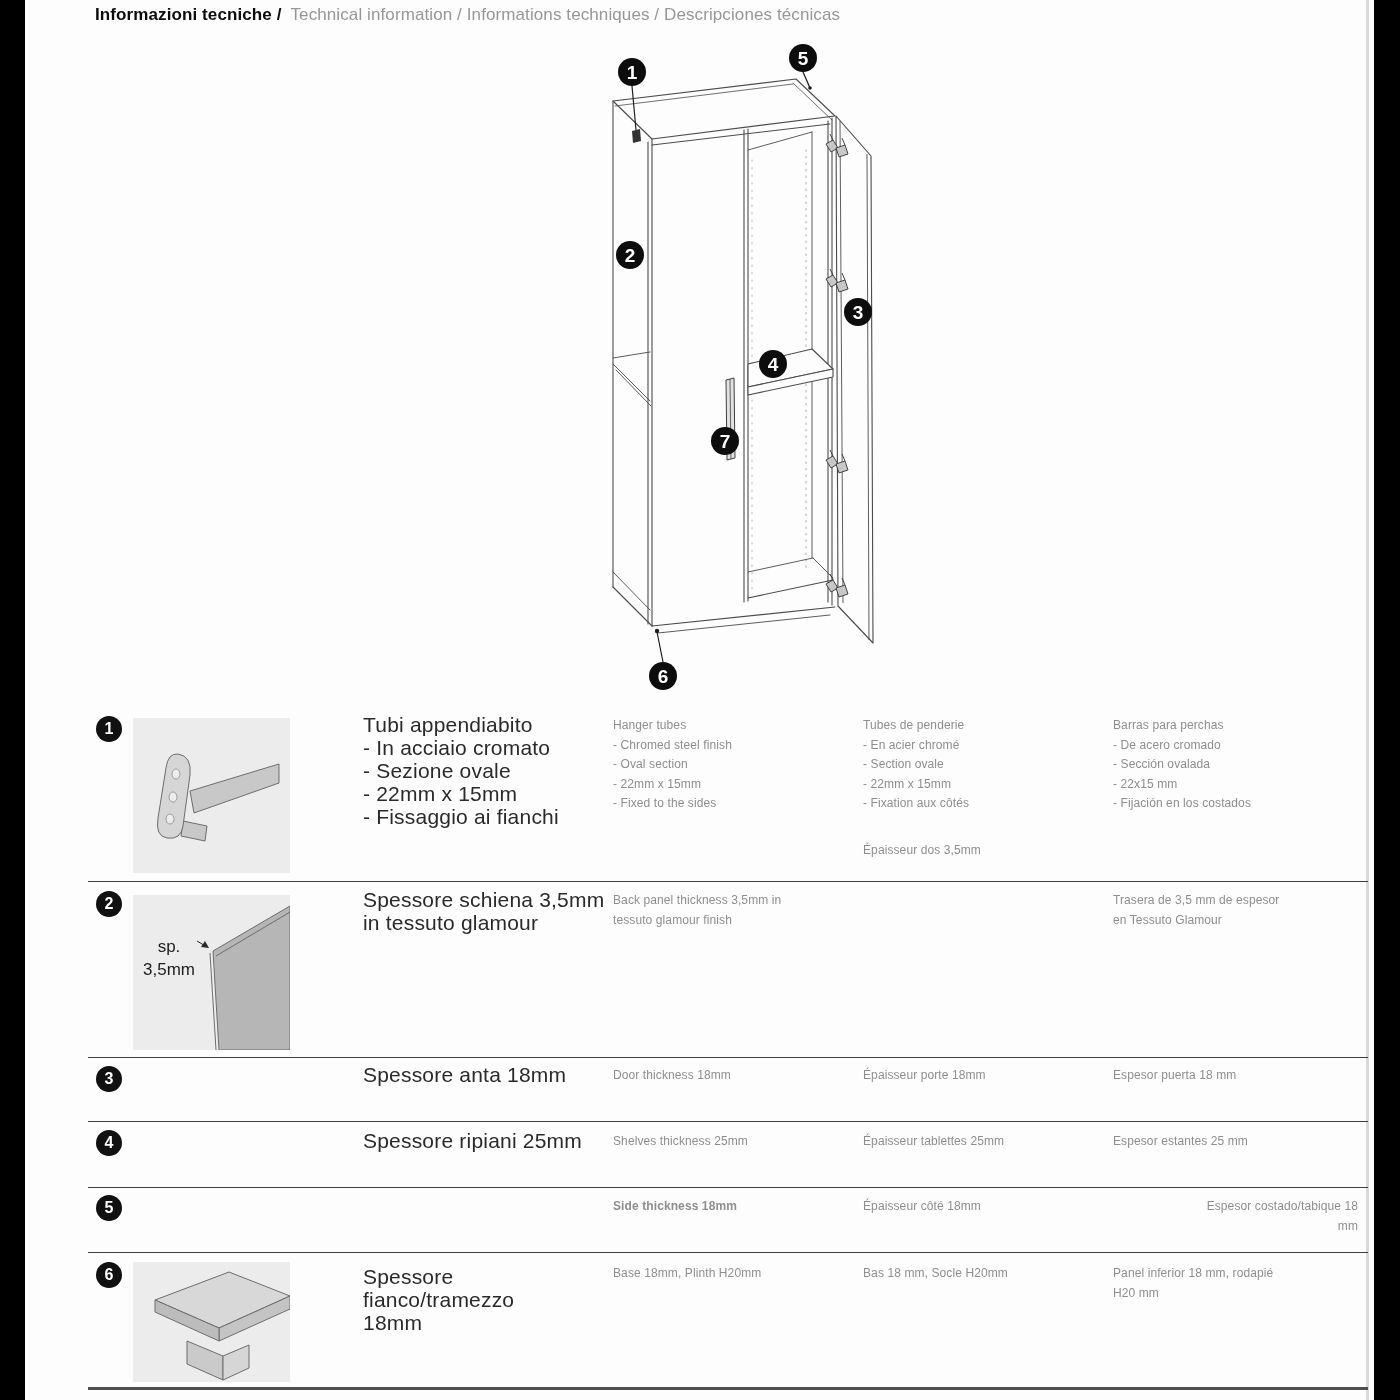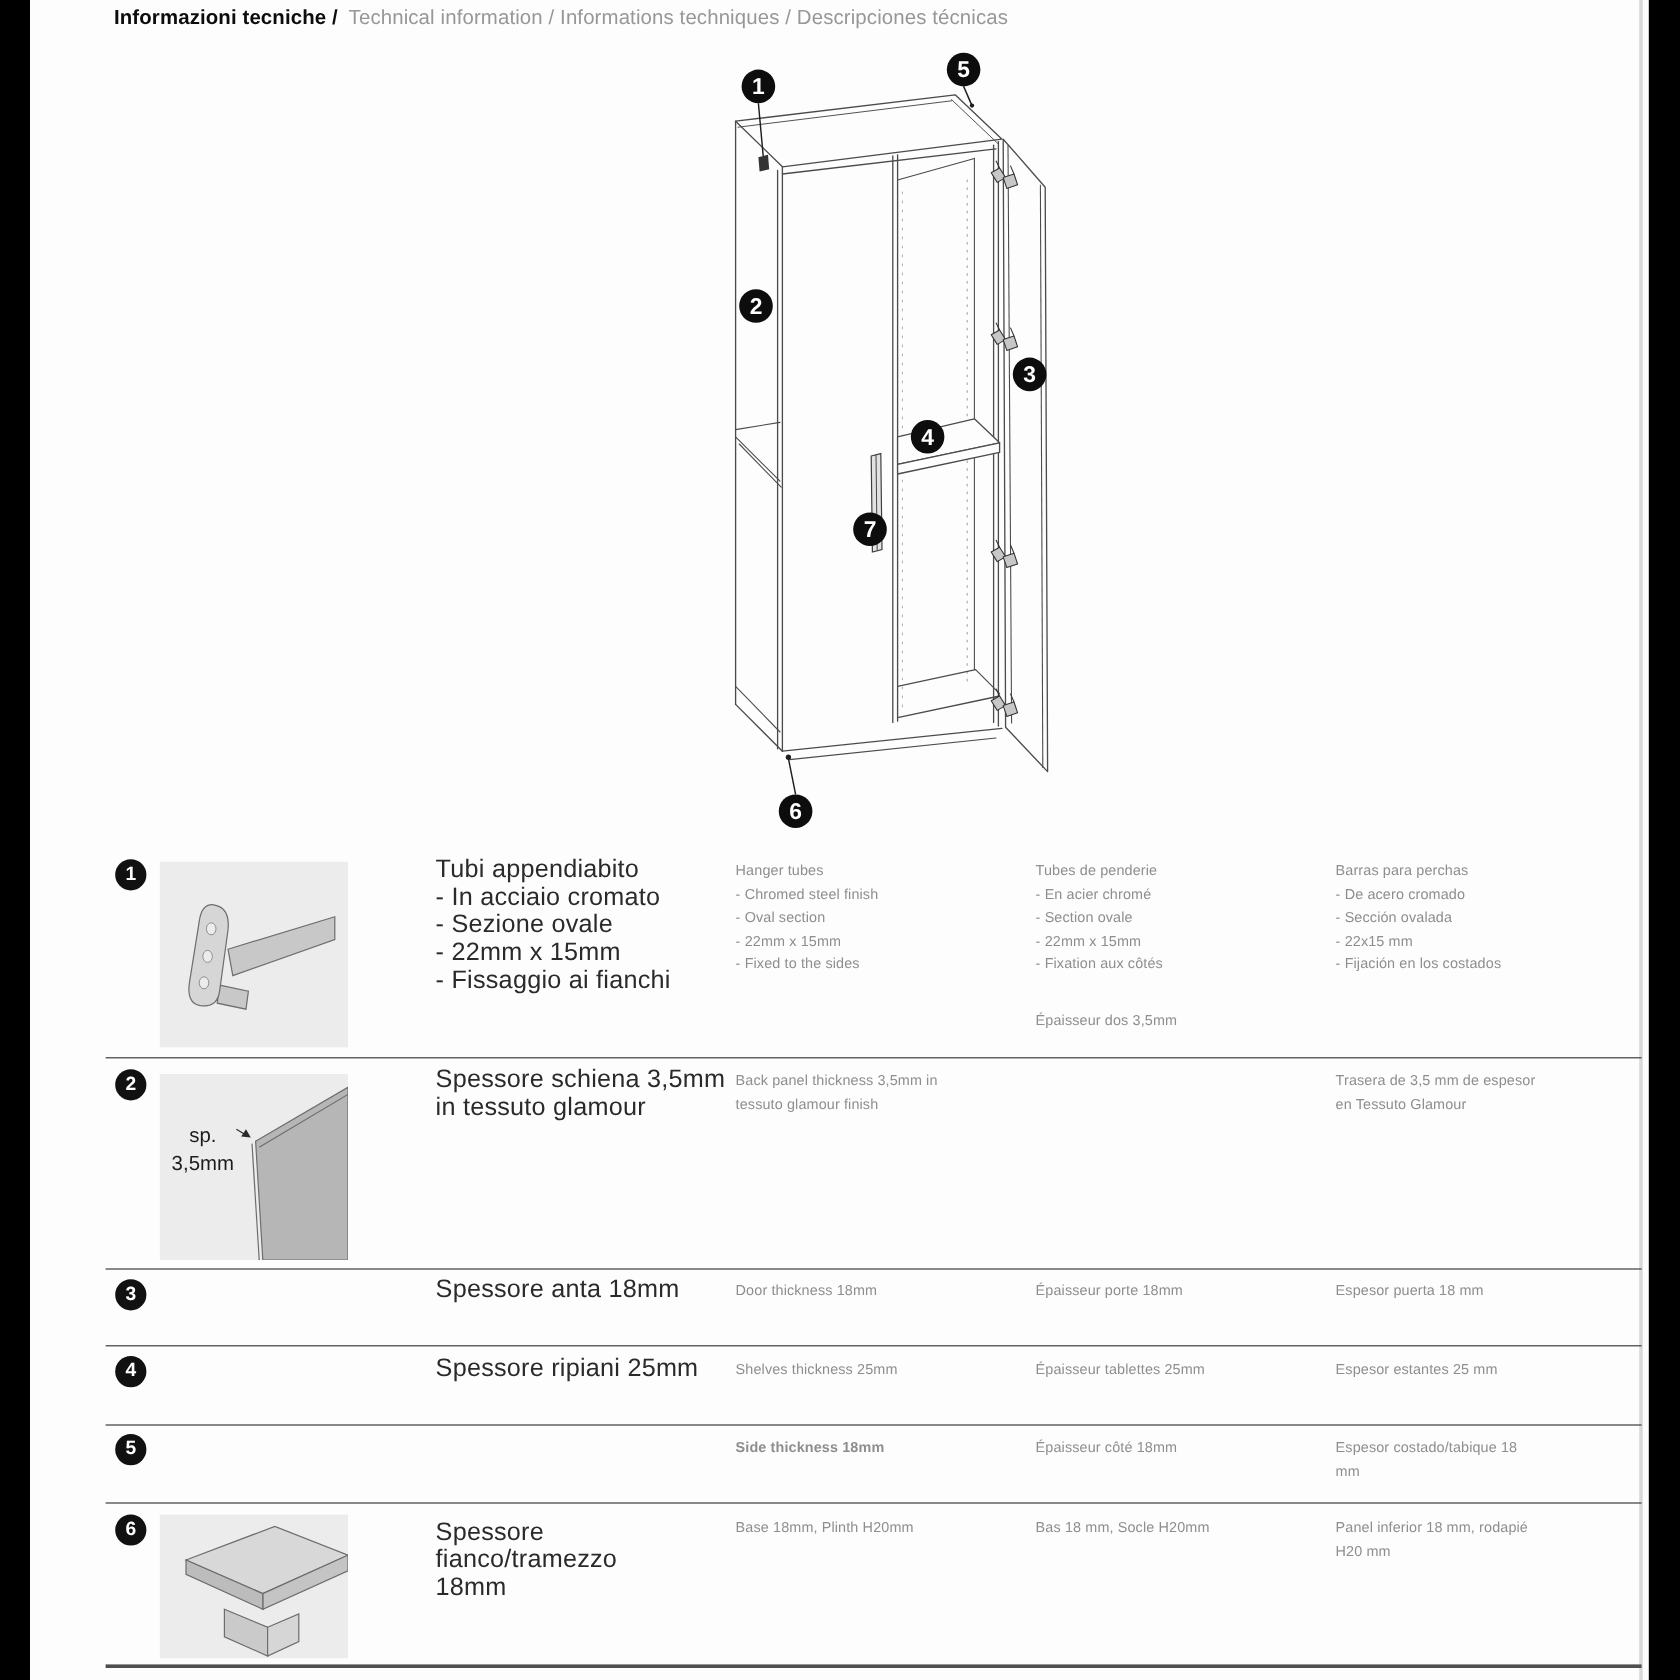--- a/index.html
+++ b/index.html
@@ -225,21 +225,21 @@
   <div class="cell gray" style="left:588px; top:1132px; width:230px;">Shelves thickness 25mm</div>
   <div class="cell gray" style="left:838px; top:1132px; width:230px;">Épaisseur tablettes 25mm</div>
   <div class="cell gray" style="left:1088px; top:1132px; width:245px;">Espesor estantes 25 mm</div>
   <div class="sep" style="top:1187px;"></div>
 
   <div class="badge" style="left:71px; top:1195px;">5</div>
   <div class="cell it" style="left:338px; top:1265px; width:245px;">Spessore fianco/tramezzo
 18mm</div>
   <div class="cell gray" style="left:588px; top:1197px; width:230px;font-weight:bold;">Side thickness 18mm</div>
   <div class="cell gray" style="left:838px; top:1197px; width:230px;">Épaisseur côté 18mm</div>
-  <div class="cell gray" style="left:1088px; top:1197px; width:245px;">Espesor costado/tabique 18
+  <div class="cell gray" style="left:1088px; top:1197px; width:245px;text-align:right;">Espesor costado/tabique 18
 mm</div>
   <div class="sep" style="top:1252px;"></div>
 
   <div class="badge" style="left:71px; top:1262px;">6</div>
   <svg class="illus" style="top:1262px;" width="157" height="120" viewBox="0 0 157 120" xmlns="http://www.w3.org/2000/svg">
     <rect width="157" height="120" fill="#ececec"></rect>
     <path d="M54,79 L90,94 L90,118 L54,102 Z" fill="#cacaca" stroke="#6d6d6d" stroke-width="1"></path>
     <path d="M90,94 L116,83 L116,106 L90,118 Z" fill="#d6d6d6" stroke="#6d6d6d" stroke-width="1"></path>
     <path d="M22,38 L96,10 L157,34 L86,66 Z" fill="#d8d8d8" stroke="#6d6d6d" stroke-width="1"></path>
     <path d="M86,66 L157,34 L157,47 L86,79 Z" fill="#c4c4c4" stroke="#6d6d6d" stroke-width="1"></path>

